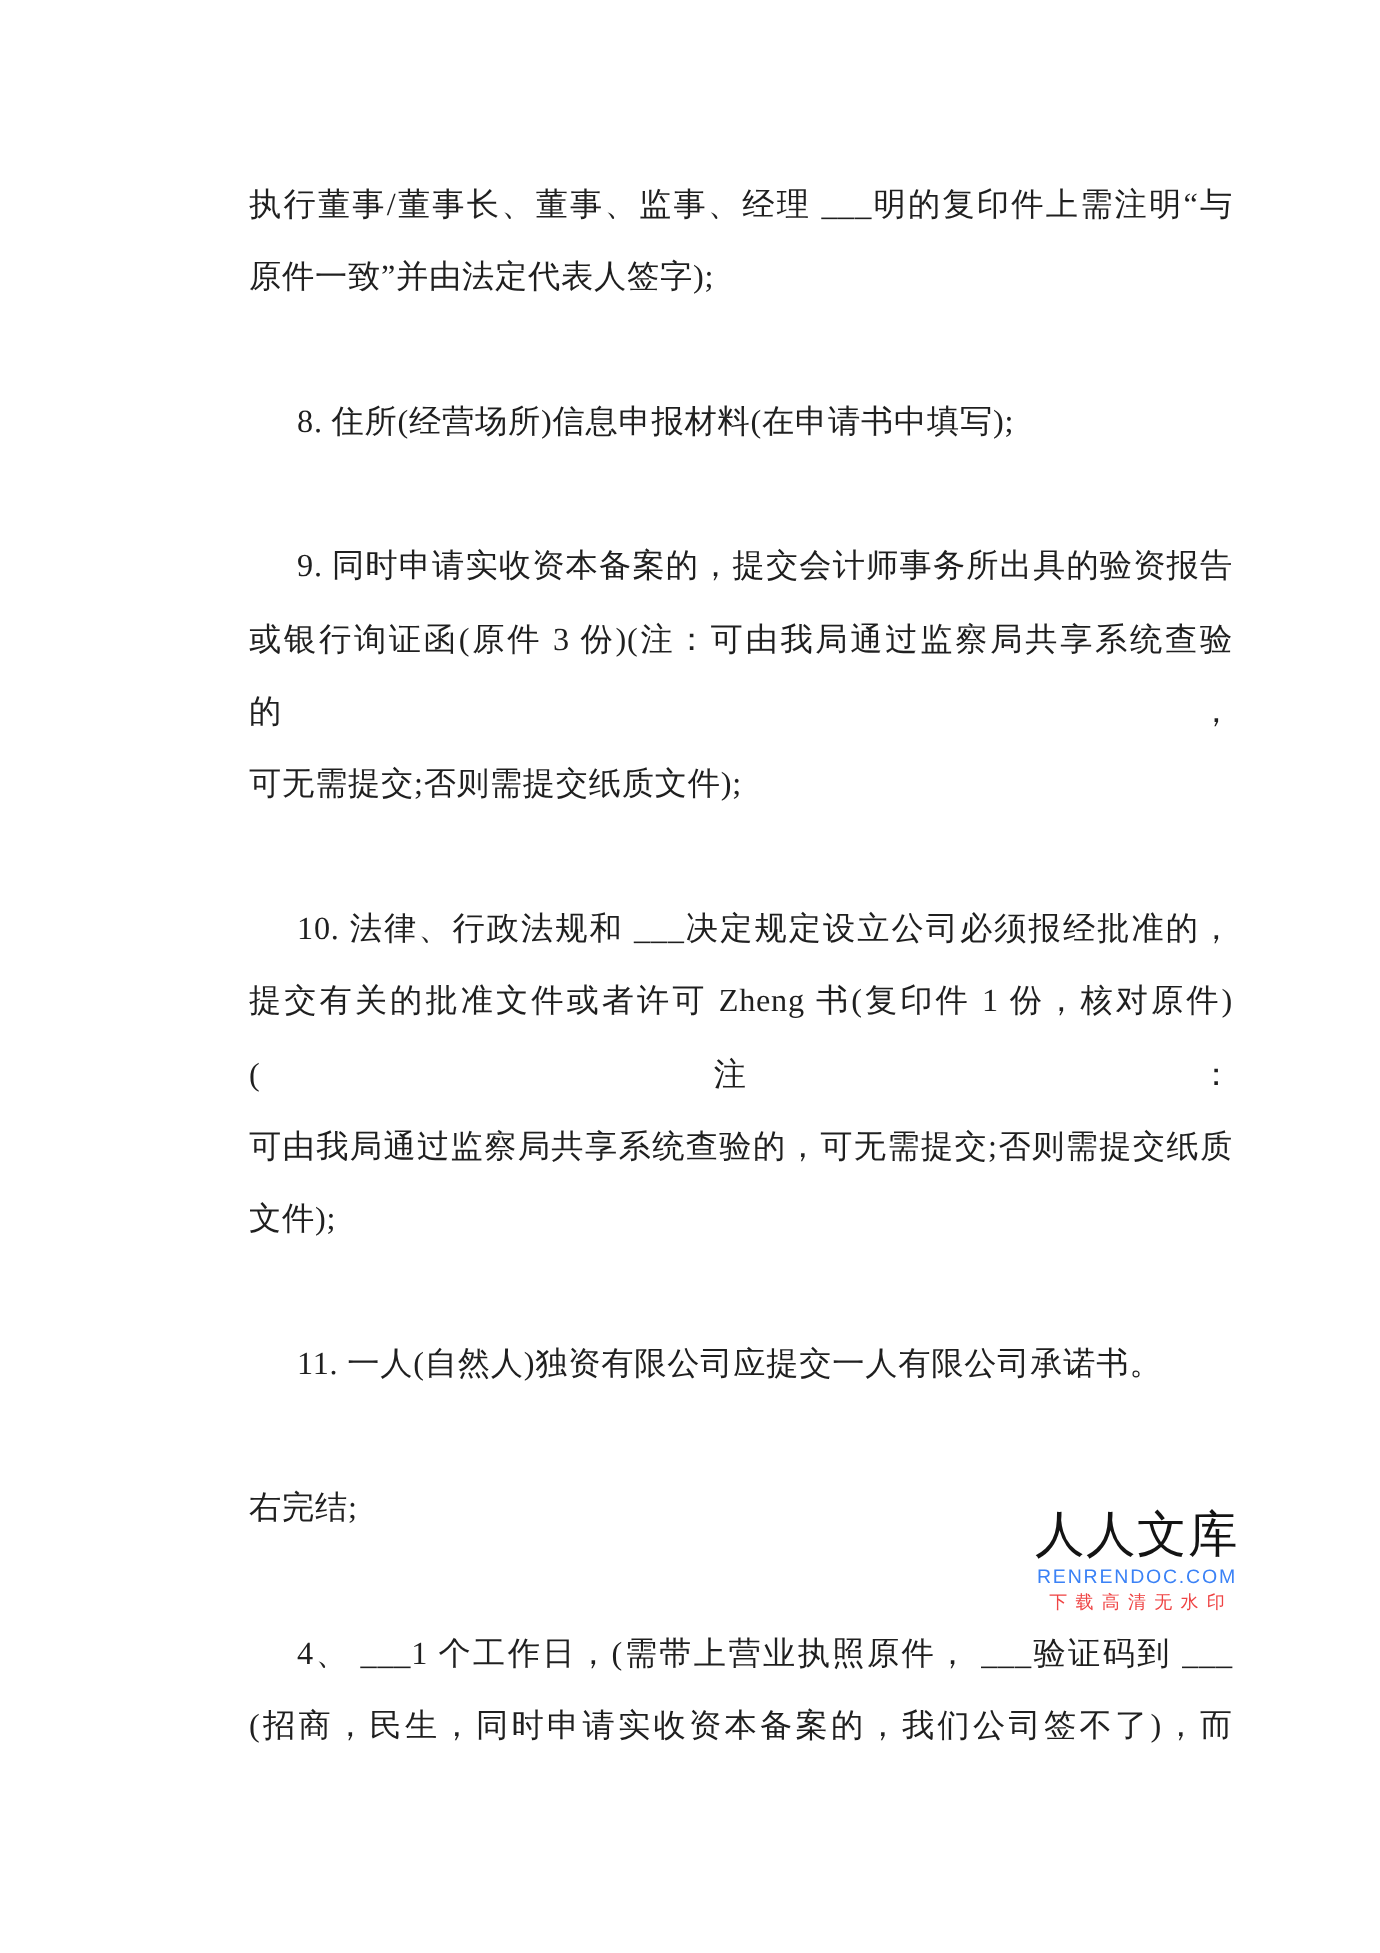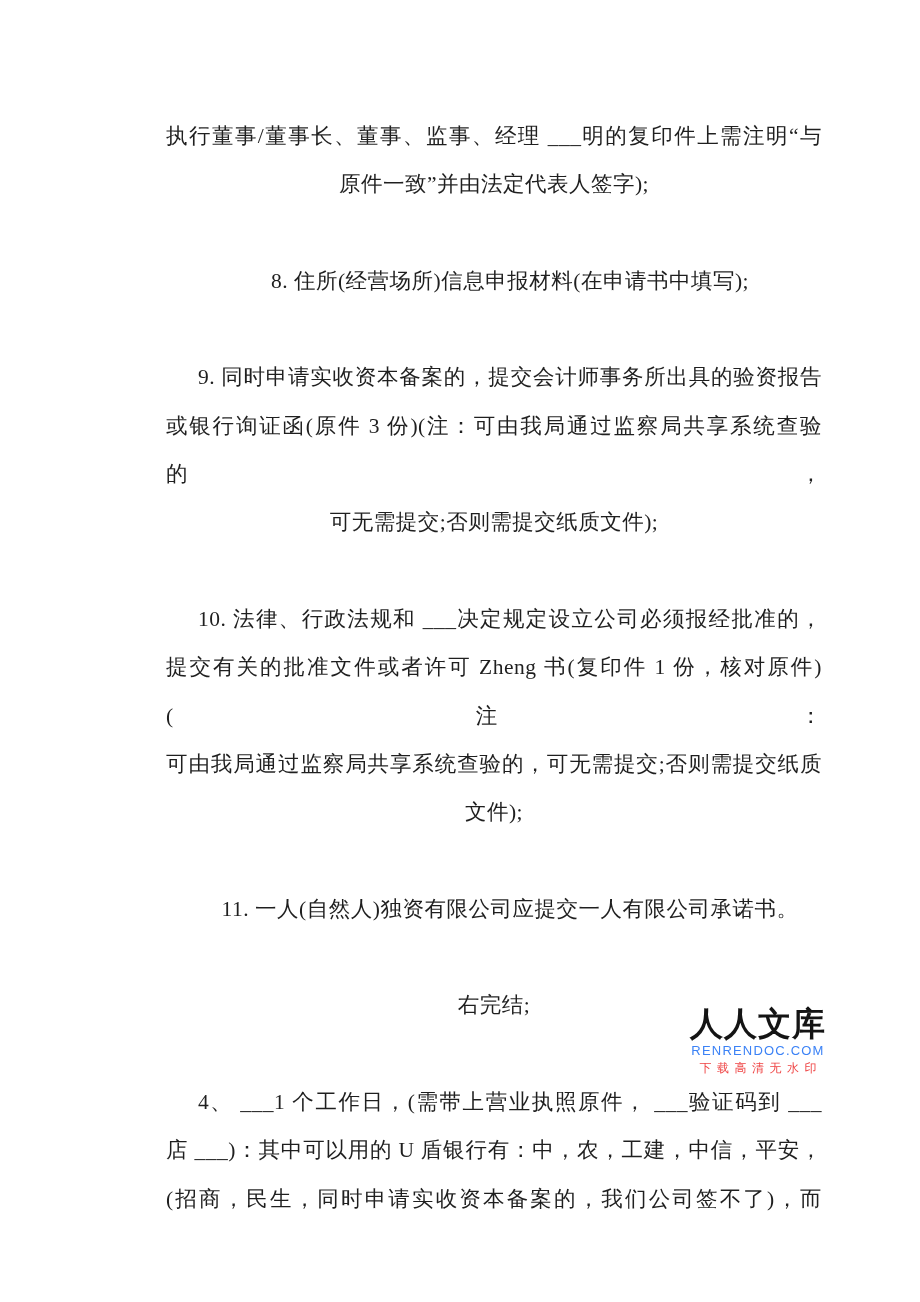--- a/index.html
+++ b/index.html
@@ -20,21 +20,21 @@
     position: absolute;
     top: 112px;
     left: 120px;
     width: 656px;
   }
   .line {
     min-height: 48.3px;
     line-height: 48.3px;
     font-size: 21.5px;
     color: #1f1f1f;
-    text-align: center;
+    text-align: left;
     letter-spacing: 0.5px;
     white-space: pre-wrap;
   }
   .line.j {
     text-align: justify;
     text-align-last: justify;
   }
   .line.indent {
     text-indent: 32px;
   }
@@ -42,21 +42,21 @@
     position: absolute;
     left: 636px;
     top: 1004px;
     width: 152px;
     text-align: center;
     z-index: 5;
     pointer-events: none;
   }
   .wm-title {
     font-family: "Liberation Serif", "DejaVu Serif", serif;
-    font-weight: bold;
+    font-weight: normal;
     font-size: 33px;
     line-height: 40px;
     color: #141414;
     letter-spacing: 1px;
     white-space: nowrap;
   }
   .wm-domain {
     font-family: "Liberation Sans", "DejaVu Sans", sans-serif;
     font-size: 13px;
     line-height: 14px;
@@ -95,21 +95,20 @@
       <div class="line j indent">10. 法律、行政法规和 ___决定规定设立公司必须报经批准的，</div>
       <div class="line j">提交有关的批准文件或者许可 Zheng 书(复印件 1 份，核对原件)(注：</div>
       <div class="line j">可由我局通过监察局共享系统查验的，可无需提交;否则需提交纸质</div>
       <div class="line">文件);</div>
       <div class="line"></div>
       <div class="line indent">11. 一人(自然人)独资有限公司应提交一人有限公司承诺书。</div>
       <div class="line"></div>
       <div class="line">右完结;</div>
       <div class="line"></div>
       <div class="line j indent">4、 ___1 个工作日，(需带上营业执照原件， ___验证码到 ___</div>
-      <div class="line j">店 ___)：其中可以用的 U 盾银行有：中，农，工建，中信，平安，</div>
       <div class="line j">(招商，民生，同时申请实收资本备案的，我们公司签不了)，而</div>
     </div>
 
   <div class="watermark">
     <div class="wm-title">人人文库</div>
     <div class="wm-domain">RENRENDOC.COM</div>
     <div class="wm-tagline">下载高清无水印</div>
   </div>
 
 </div>

